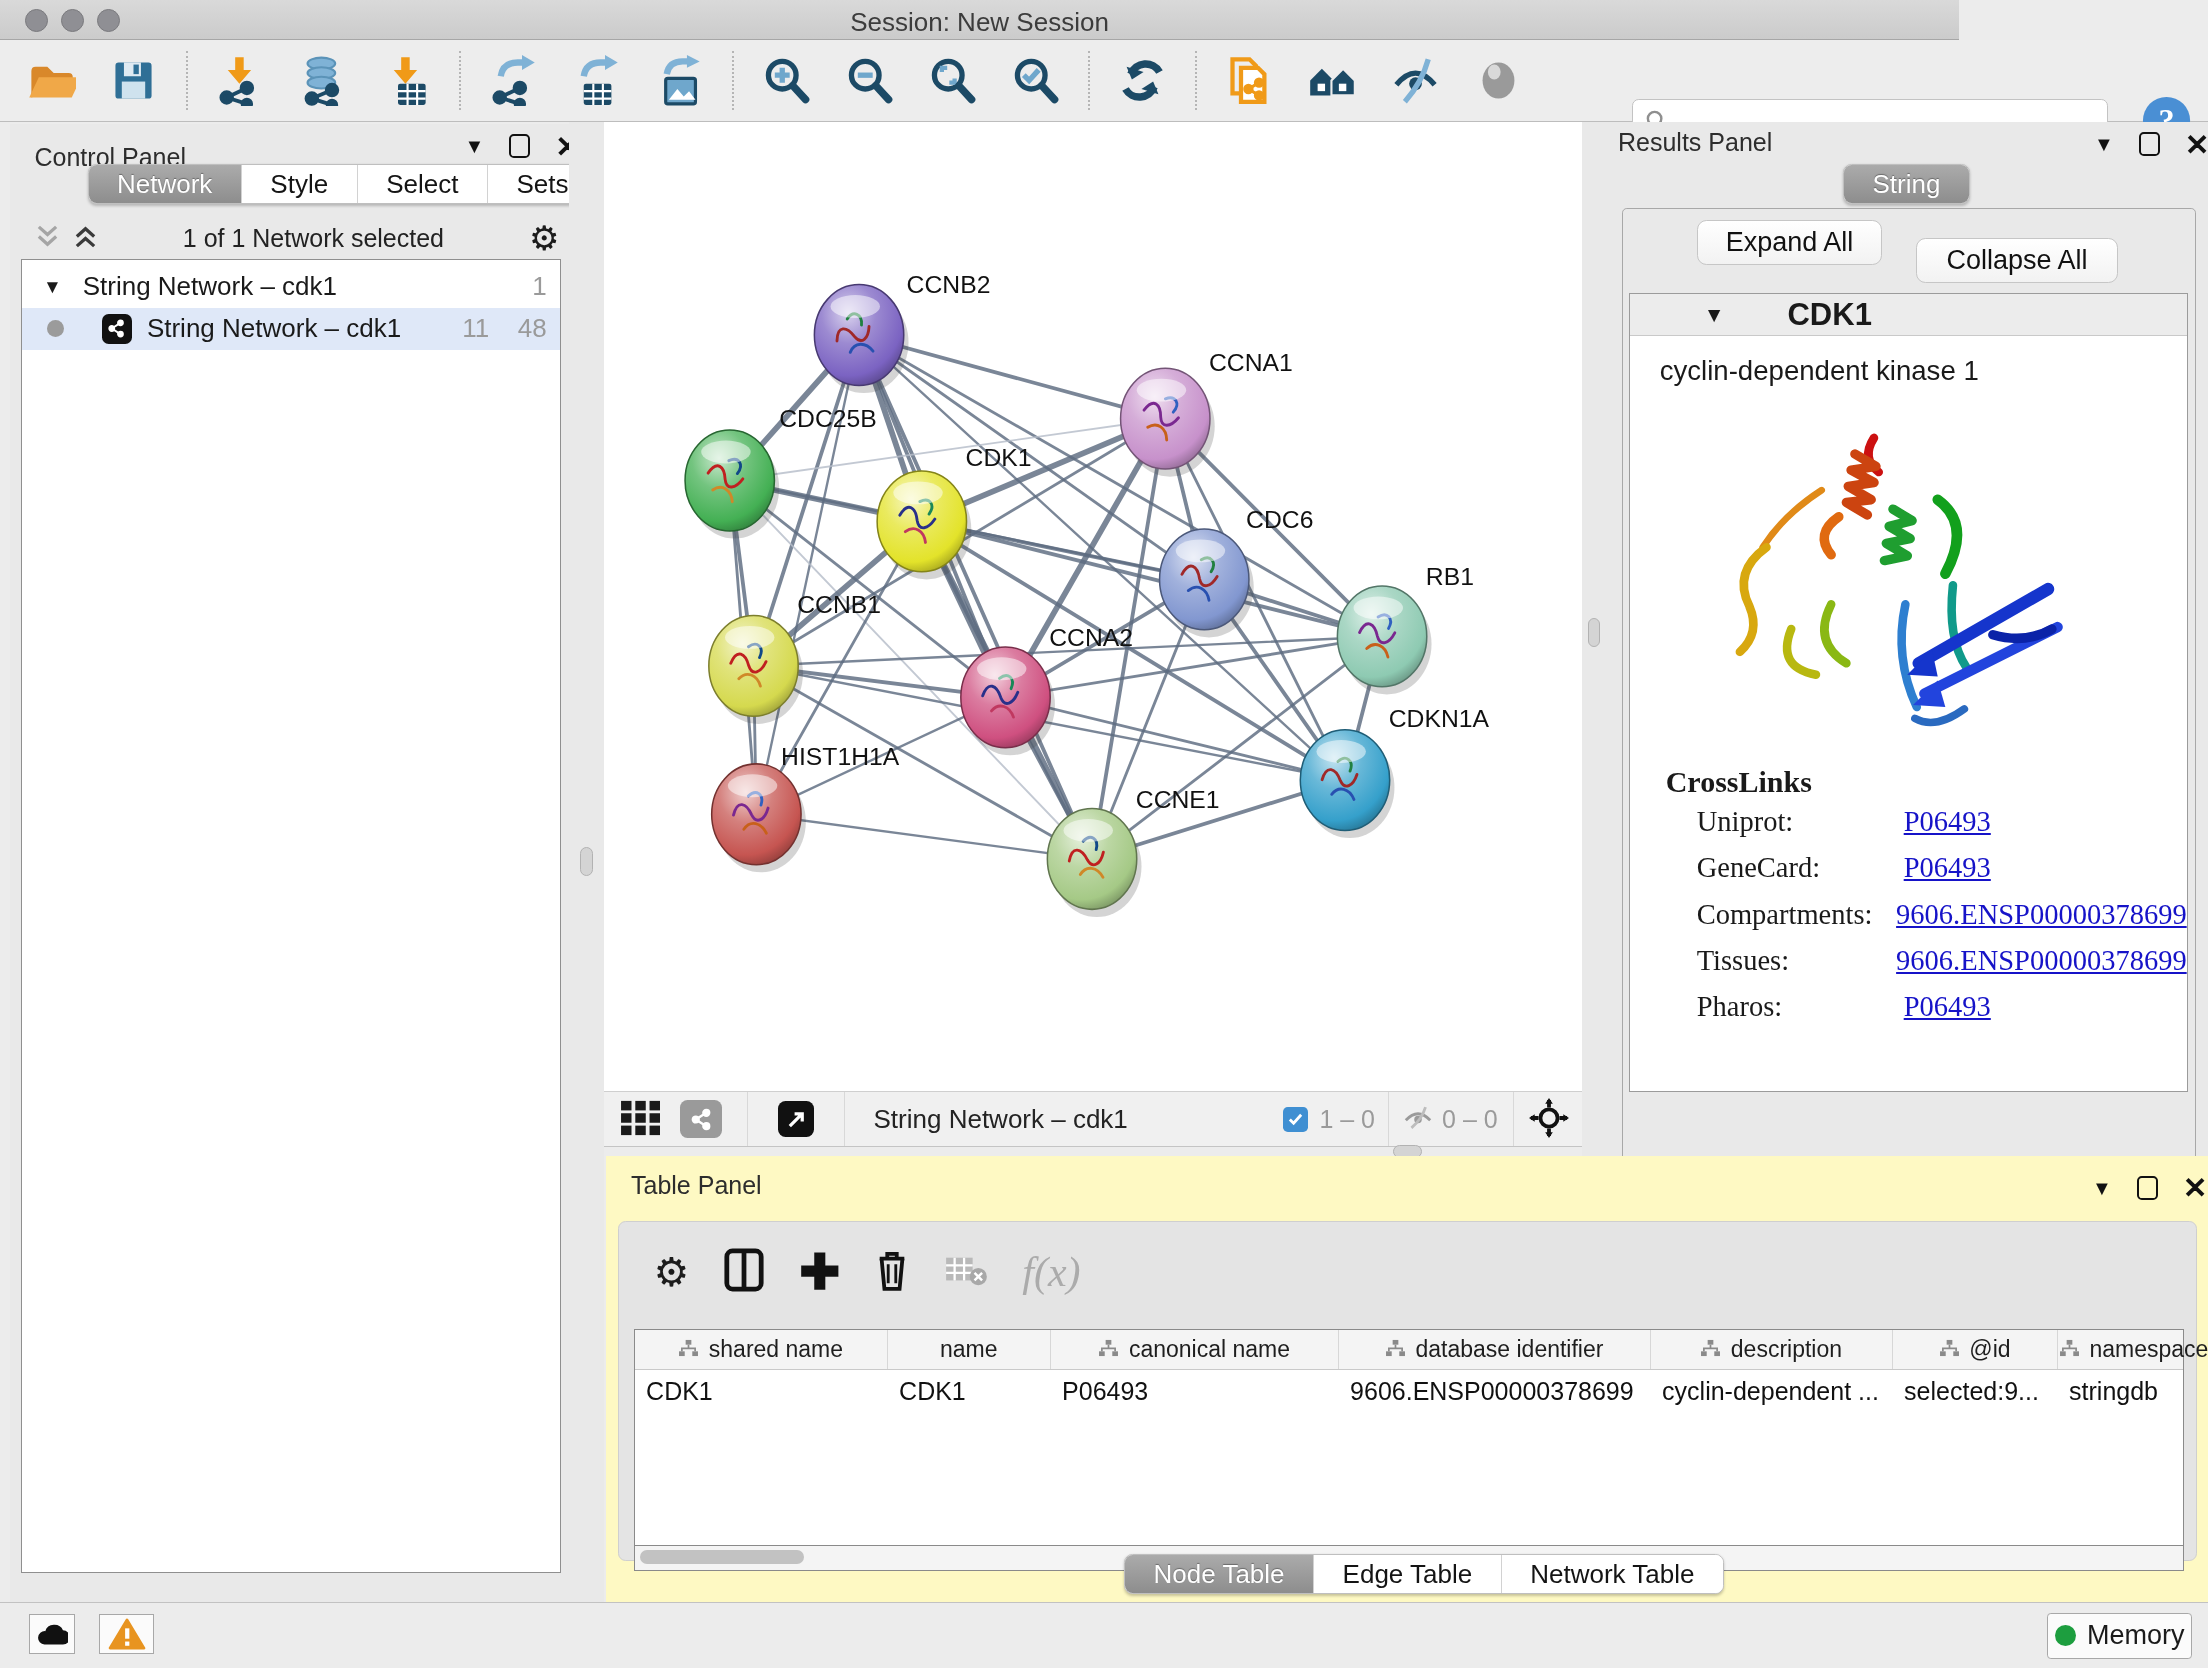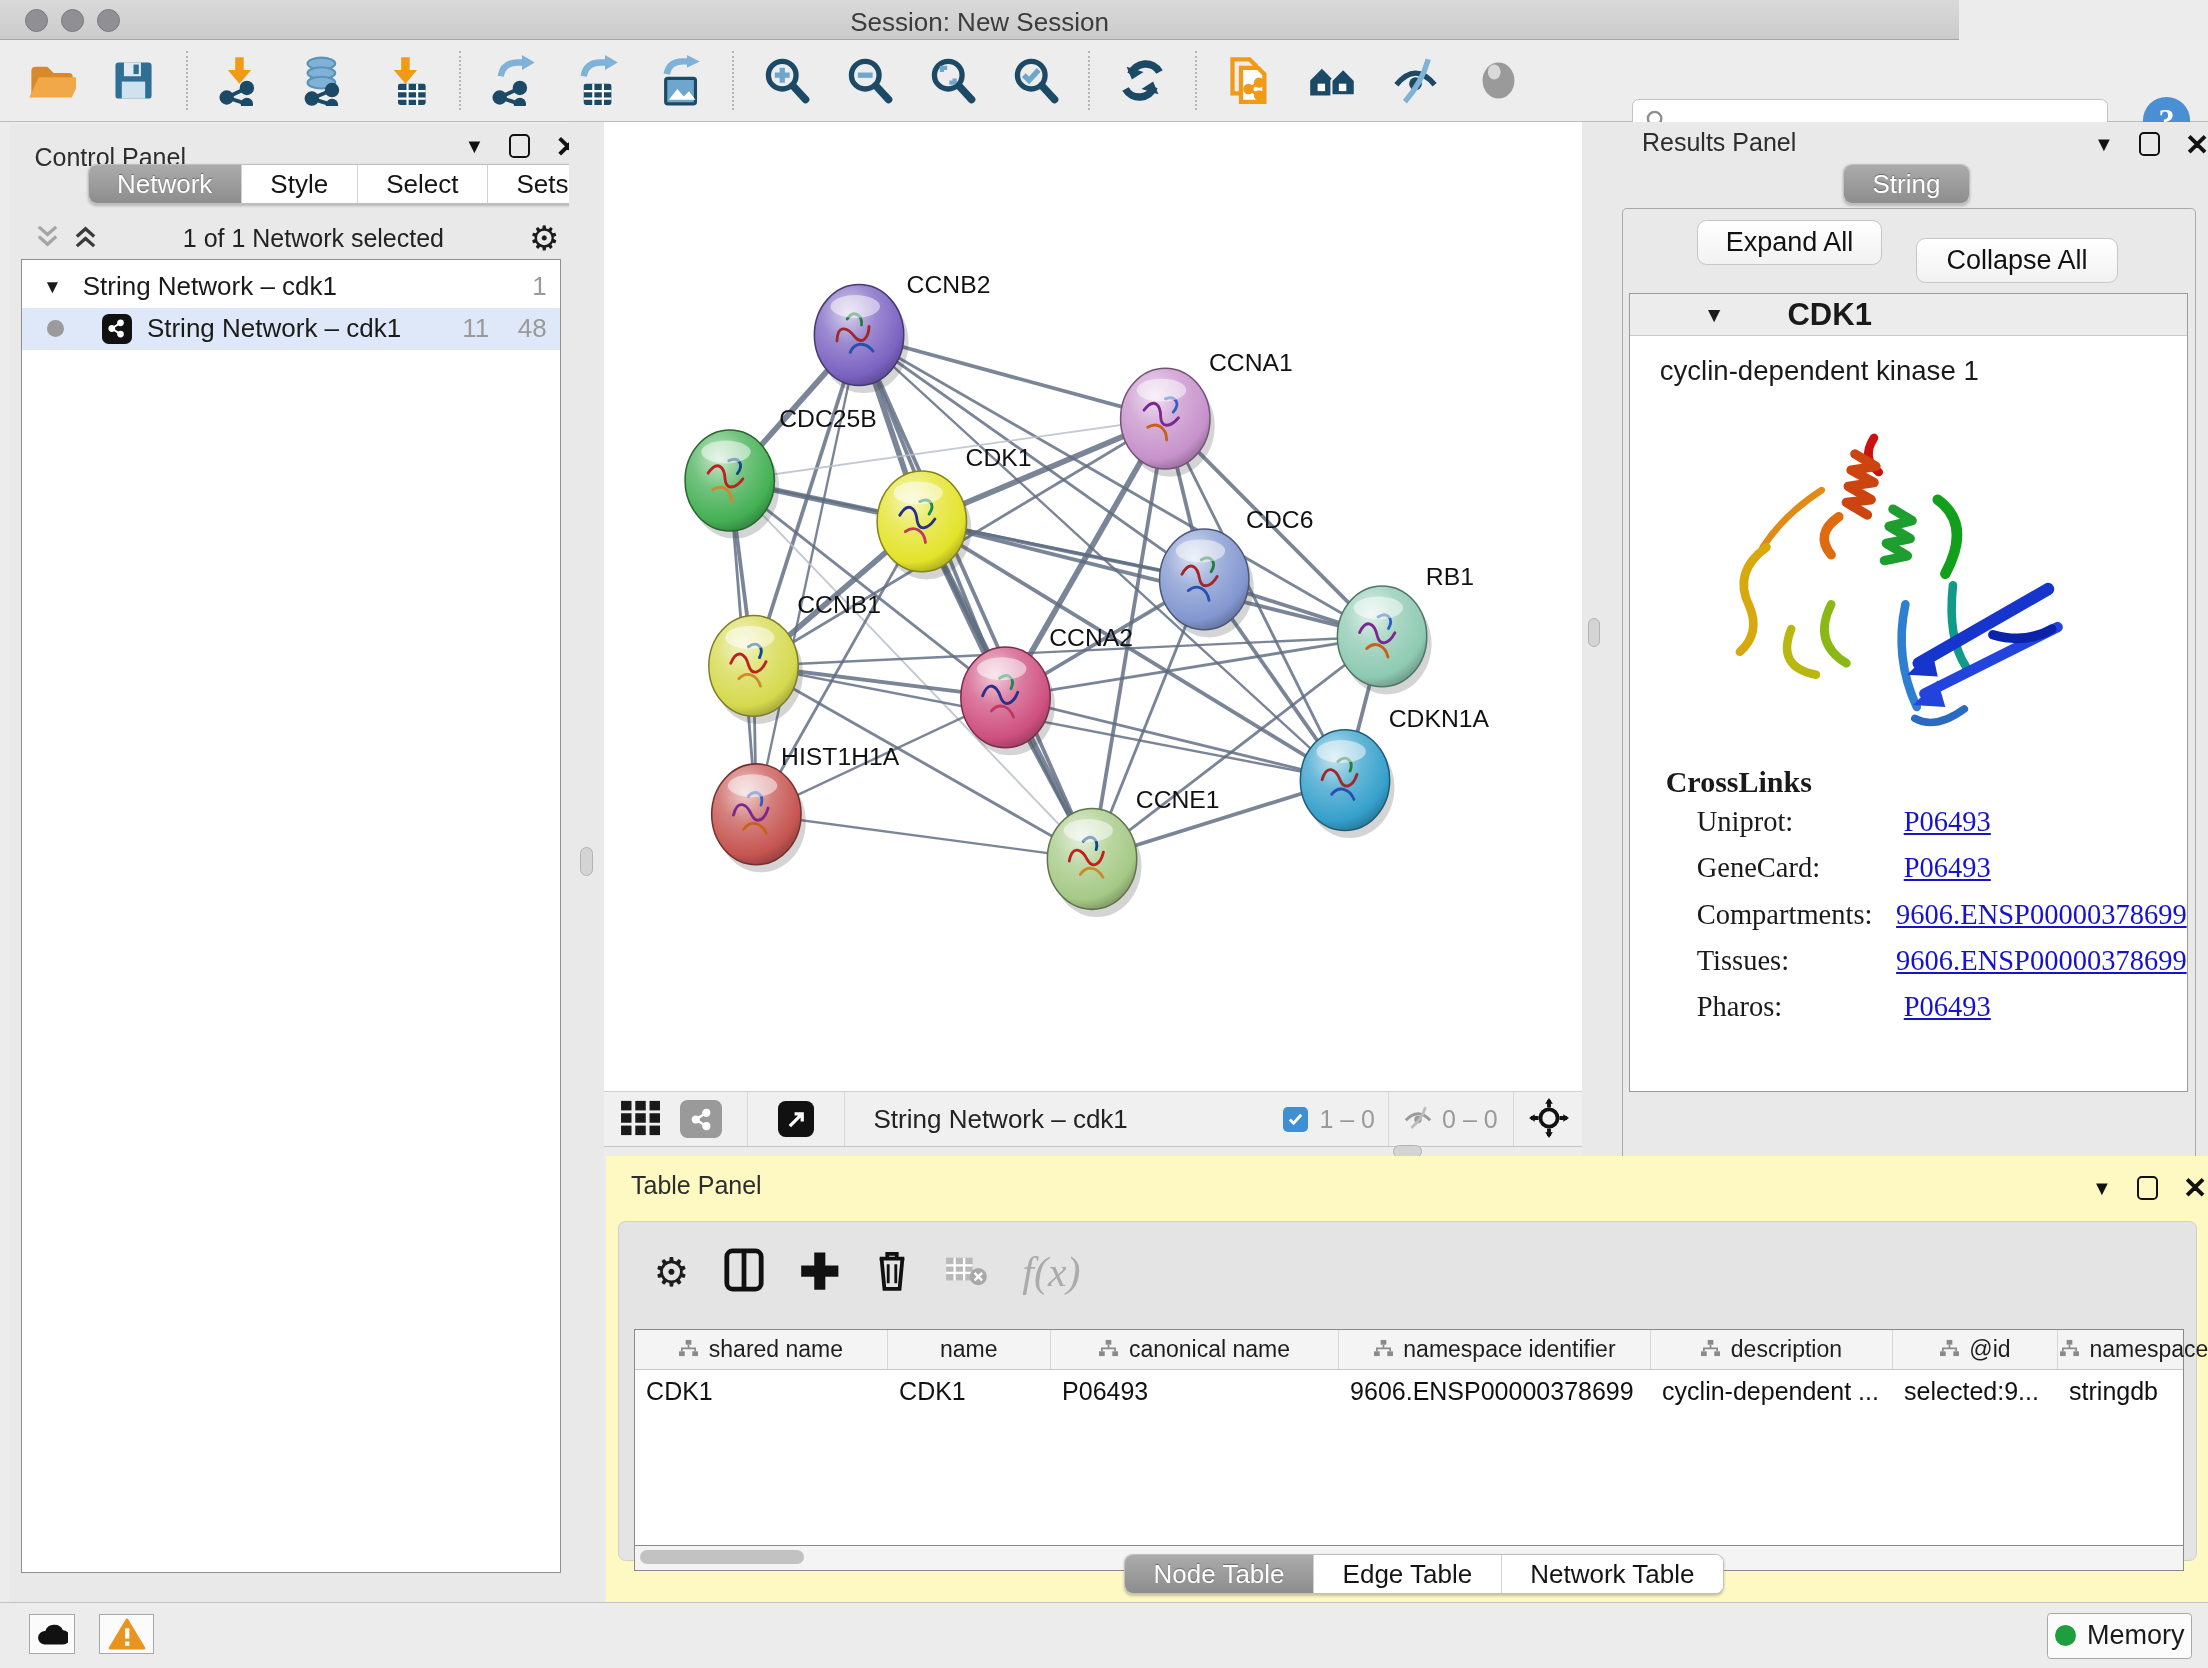--- a/index.html
+++ b/index.html
@@ -624,21 +624,21 @@
 
 <div class="abs" style="left:604px;top:1147px;width:1605px;height:8.6px">
   <div class="abs grip-h" style="left:789px;top:-1.9px"></div>
 </div>
 
 <div class="abs divider-v" style="left:1582px;top:122px;width:24px;height:1034px">
   <div class="abs grip-v" style="left:5.7px;top:496px"></div>
 </div>
 
 <div class="abs results">
-  <div class="abs panel-title" style="left:37px;top:5.7px">Results Panel</div>
+  <div class="abs panel-title" style="left:13px;top:5.7px">Results Panel</div>
   <div class="abs pc-icons" style="left:489px;top:7.6px">
     <span class="caret">▼</span>
     <span class="floatbox"></span>
     <span class="closex">✕</span>
   </div>
   <div class="abs seg" style="left:238px;top:42px">
     <div class="tab selected">String</div>
   </div>
   <div class="abs res-outer">
     <div class="abs btn" style="left:74px;top:11px;width:185px;height:45px">Expand All</div>
@@ -754,21 +754,21 @@
               </svg></span>
             <span>canonical name</span>
           </div>
           <div class="tbl-hcell" style="width: 312px;">
             <span><svg width="21" height="18" viewBox="0 0 22 19">
                 <rect x="8" y="1" width="6" height="5" fill="#8a8a8a"></rect>
                 <rect x="1" y="13" width="6" height="5" fill="#8a8a8a"></rect>
                 <rect x="15" y="13" width="6" height="5" fill="#8a8a8a"></rect>
                 <path d="M11 6 V10 M4 13 V10 H18 V13" stroke="#8a8a8a" stroke-width="1.8" fill="none"></path>
               </svg></span>
-            <span>namespace identifier</span>
+            <span>database identifier</span>
           </div>
           <div class="tbl-hcell" style="width: 242px;">
             <span><svg width="21" height="18" viewBox="0 0 22 19">
                 <rect x="8" y="1" width="6" height="5" fill="#8a8a8a"></rect>
                 <rect x="1" y="13" width="6" height="5" fill="#8a8a8a"></rect>
                 <rect x="15" y="13" width="6" height="5" fill="#8a8a8a"></rect>
                 <path d="M11 6 V10 M4 13 V10 H18 V13" stroke="#8a8a8a" stroke-width="1.8" fill="none"></path>
               </svg></span>
             <span>description</span>
           </div>

